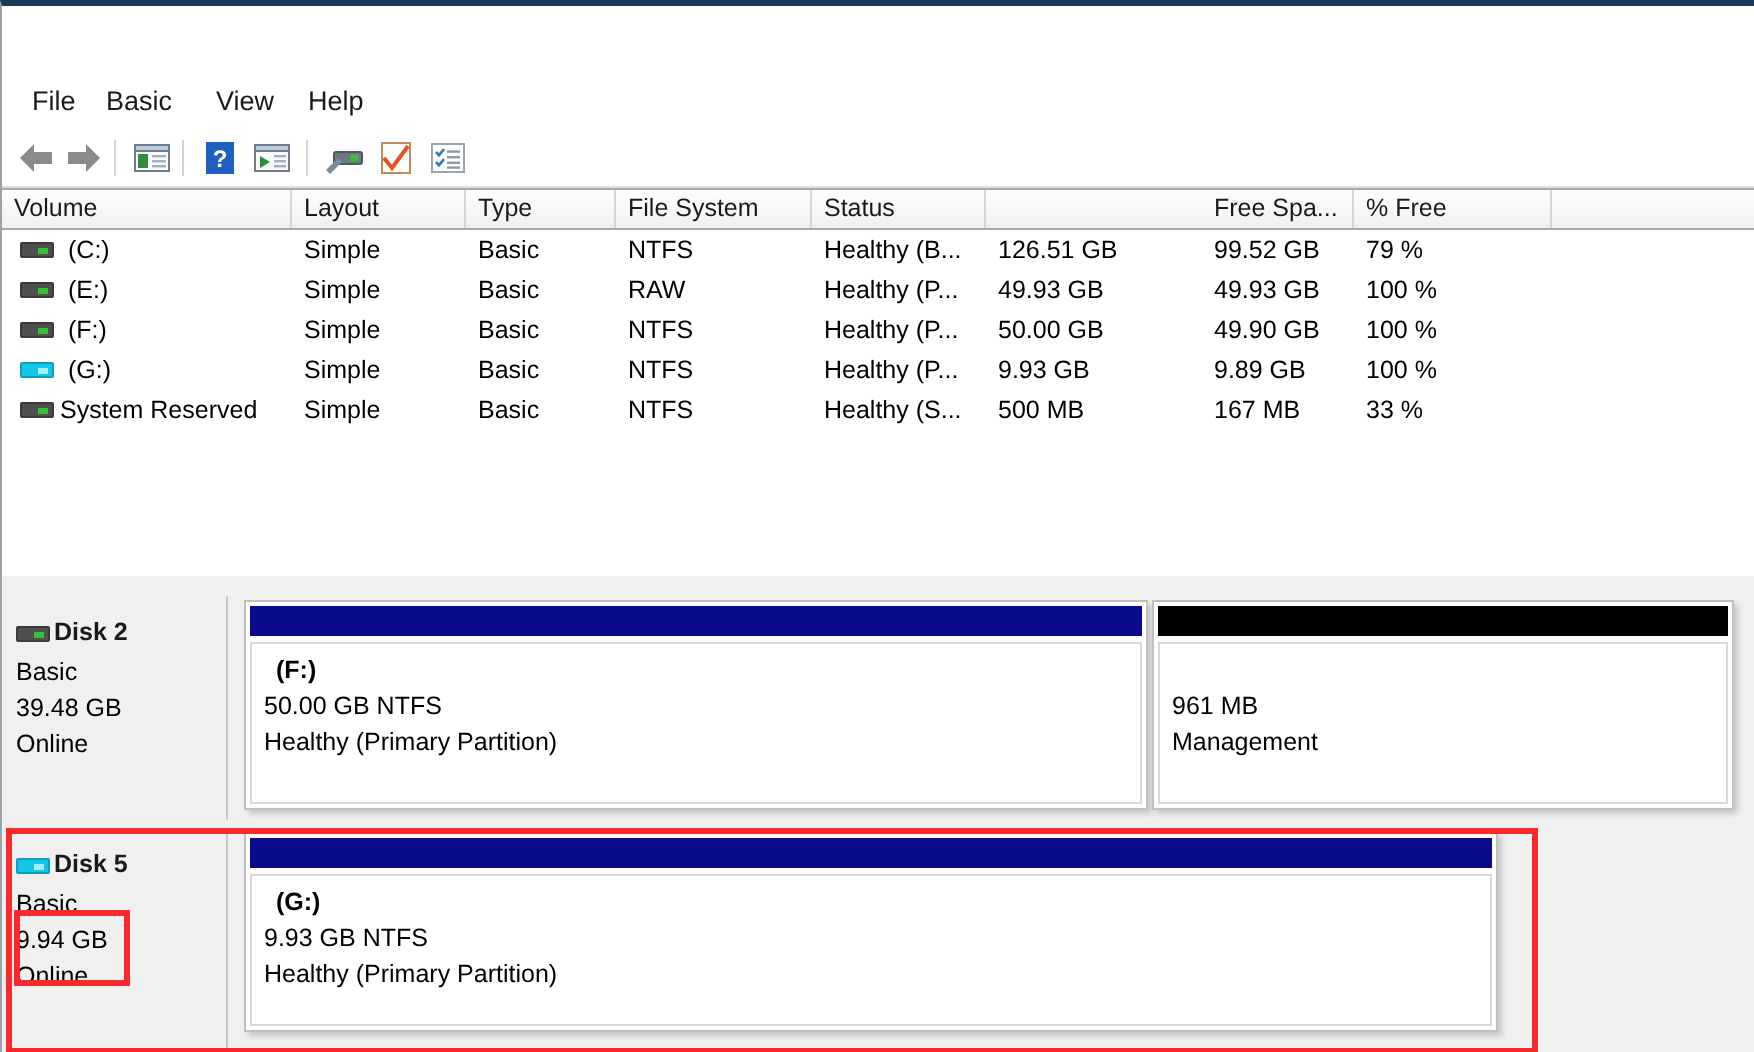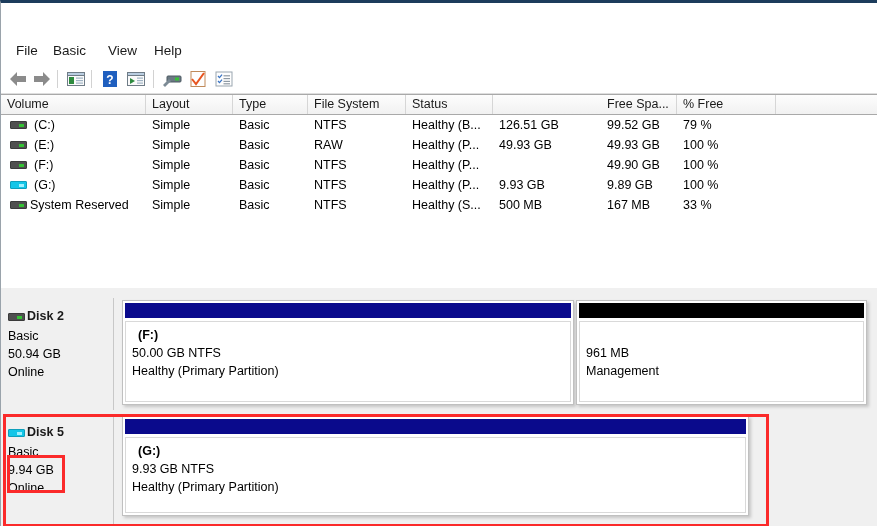--- a/index.html
+++ b/index.html
@@ -285,20 +285,21 @@
 
       <div class="vrow">
         <div class="drvicon">
             <div class="led"></div>
           </div>
         <div class="vcell" style="left:33px;width:110px;">(F:)</div>
         <div class="vcell" style="left:151px;width:80px;">Simple</div>
         <div class="vcell" style="left:238px;width:68px;">Basic</div>
         <div class="vcell" style="left:313px;width:90px;">NTFS</div>
         <div class="vcell" style="left:411px;width:80px;">Healthy (P...</div>
+        <div class="vcell" style="left:498px;width:100px;">50.00 GB</div>
         <div class="vcell" style="left:606px;width:70px;">49.90 GB</div>
         <div class="vcell" style="left:682px;width:90px;">100 %</div>
       </div>
 
       <div class="vrow">
         <div class="drvicon cyan">
             <div class="led"></div>
           </div>
         <div class="vcell" style="left:33px;width:110px;">(G:)</div>
         <div class="vcell" style="left:151px;width:80px;">Simple</div>
@@ -331,21 +332,21 @@
 
   <div id="graphpane">
 
     <div class="diskrow" style="top:0px;height:116px;">
       <div class="diskinfo">
         <div class="disk-icon">
             <div class="led"></div>
           </div>
         <div class="disk-title">Disk 2</div>
         <div class="disk-line" style="top:31px;">Basic</div>
-        <div class="disk-line" style="top:49px;">50.94 GB</div>
+        <div class="disk-line" style="top:49px;">39.48 GB</div>
         <div class="disk-line" style="top:67px;">Online</div>
       </div>
 
       <div class="part" style="left:121px;width:452px;height:105px;">
         <div class="capbar blue"></div>
         <div class="body">
           <div class="pline bold" style="top:6px;">(F:)</div>
           <div class="pline" style="top:24px;">50.00 GB NTFS</div>
           <div class="pline" style="top:42px;">Healthy (Primary Partition)</div>
         </div>

